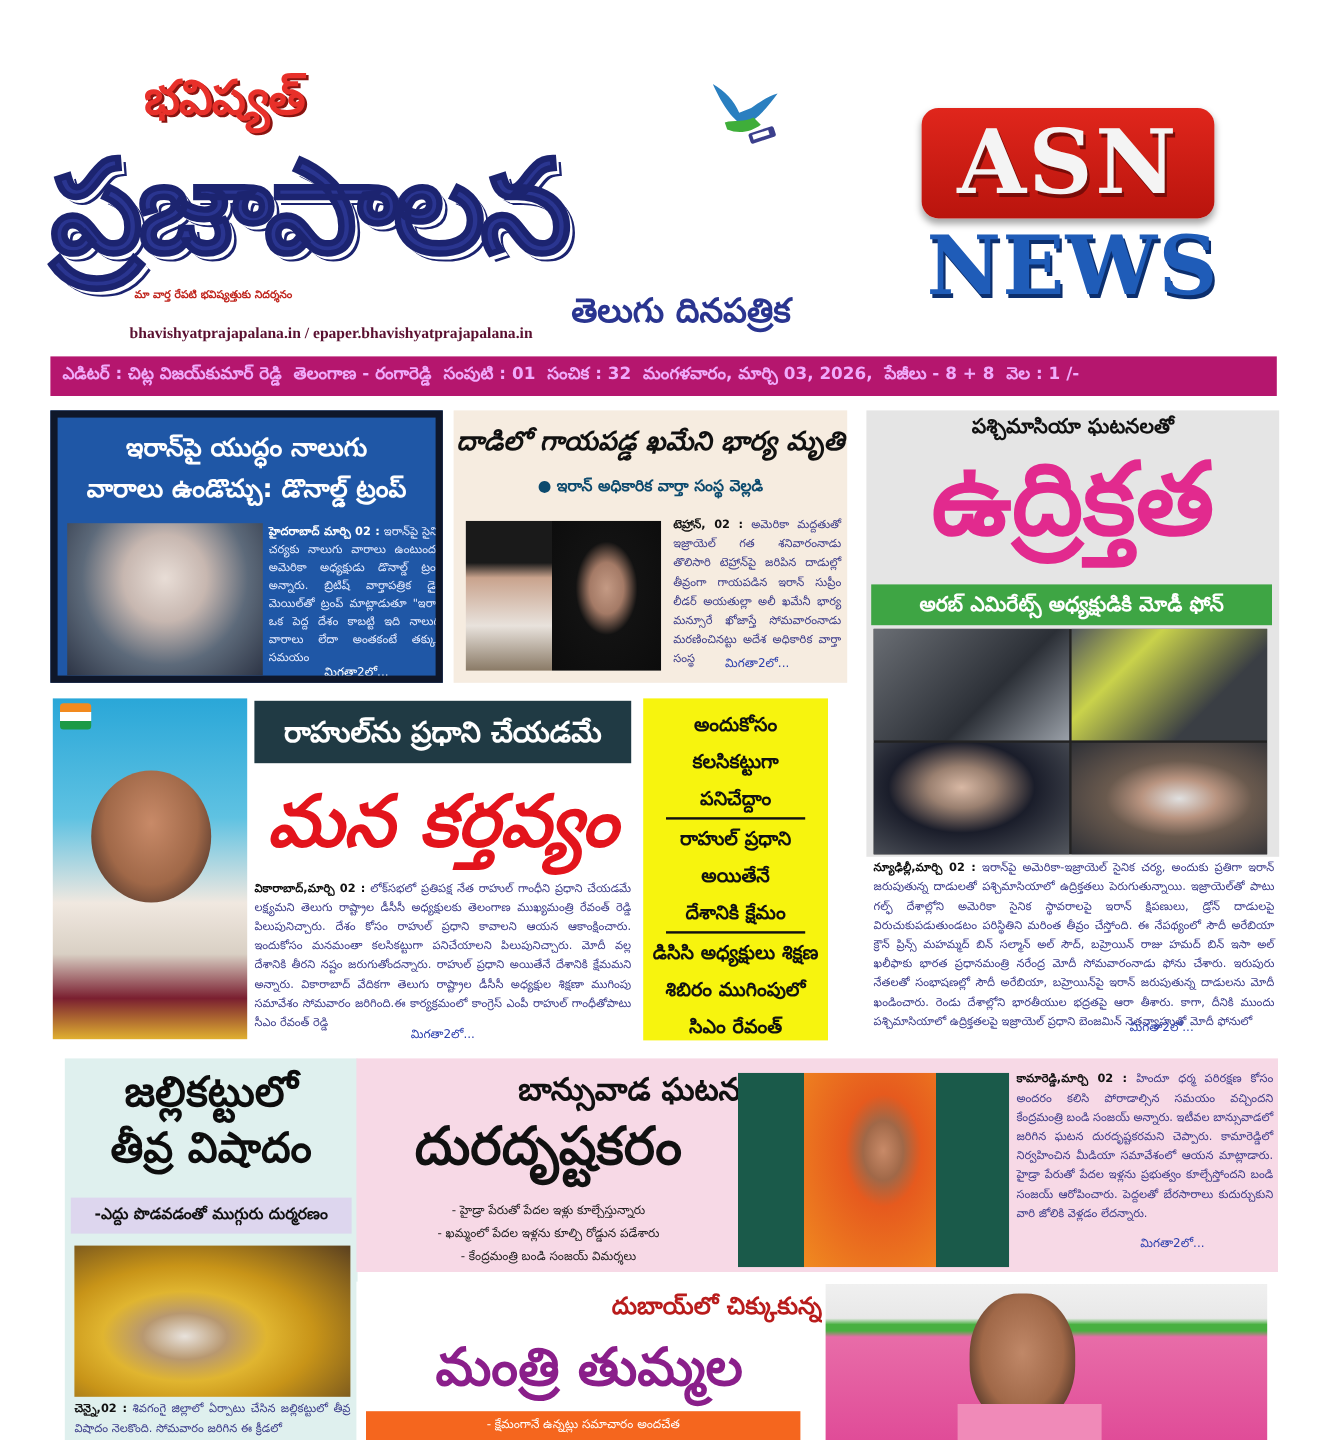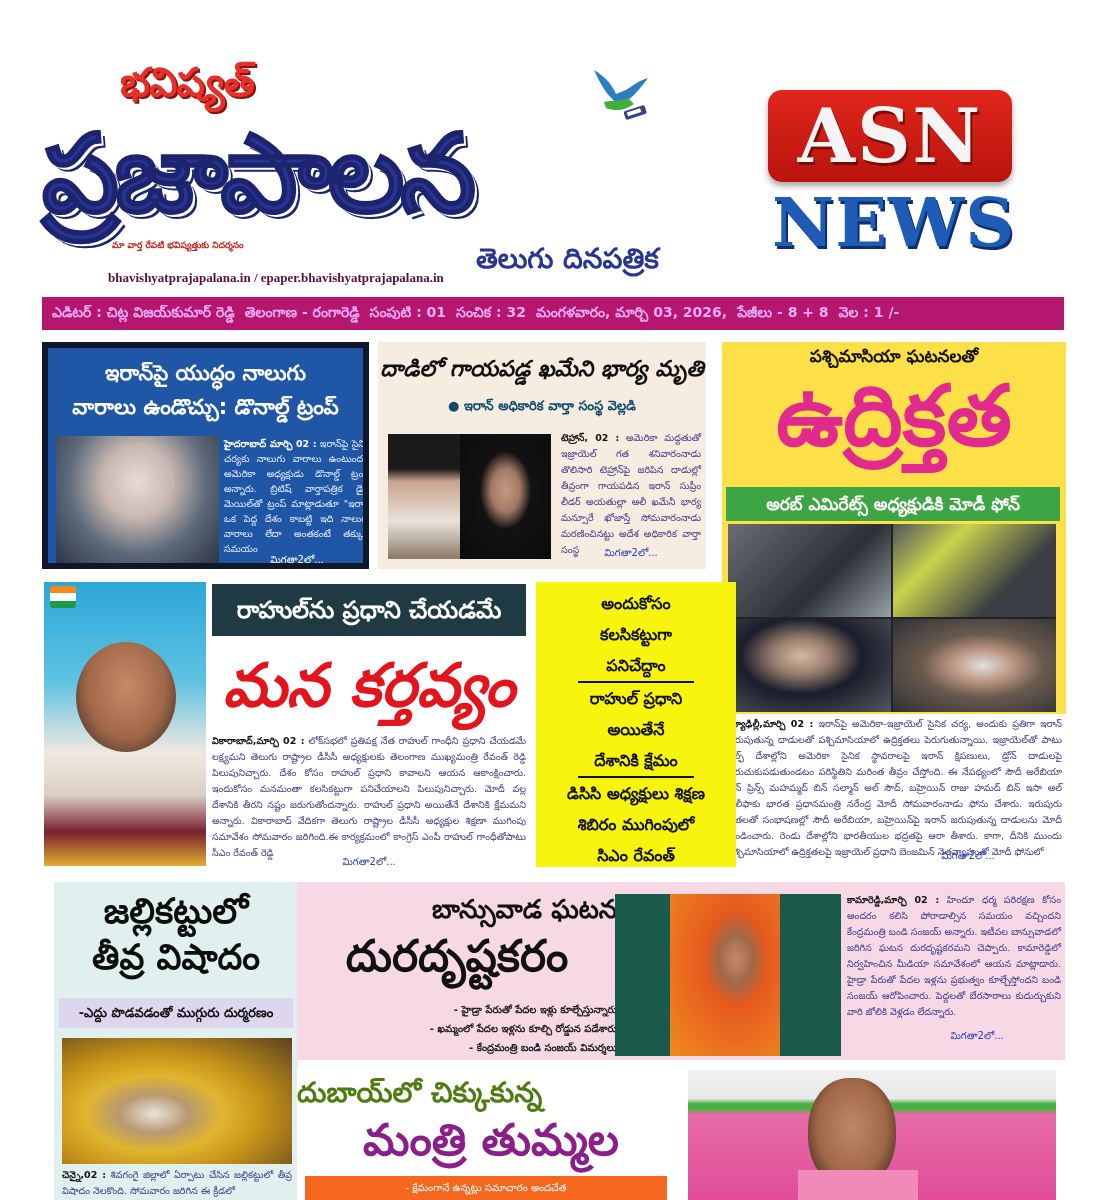--- a/index.html
+++ b/index.html
@@ -54,21 +54,21 @@
   .s2 { left: 378px; top: 342px; width: 328px; height: 227px; background: #f6ece0; }
   .s2 .hl { position: absolute; left: 0; top: 14px; width: 100%; text-align: center; font-size: 22px; font-weight: bold; font-style: italic; color: #111; }
   .s2 .sub { position: absolute; left: 0; top: 56px; width: 100%; text-align: center; font-size: 13px; font-weight: bold; color: #0c4a6e; }
   .s2 .photo { left: 10px; top: 92px; width: 163px; height: 125px; display: flex; }
   .s2 .p1 { width: 72px; height: 100%; background: linear-gradient(180deg,#1a1a1a 0%,#1a1a1a 28%,#c9a38d 38%,#e8e2dc 70%,#8a7a66 100%); }
   .s2 .p2 { flex: 1; background: radial-gradient(ellipse at 50% 45%, #c49a84 0%, #a47a66 22%, #121212 40%, #0c0c0c 100%); }
   .s2 .txt { position: absolute; left: 183px; top: 88px; width: 140px; }
   .s2 .more { position: absolute; left: 183px; top: 205px; width: 140px; }
 
   
-  .s3 { left: 722px; top: 342px; width: 344px; height: 372px; background: #fde047; }
+  .s3 { left: 722px; top: 342px; width: 344px; height: 372px; background: #e5e5e5; }
   .s3 .kicker { position: absolute; left: 0; top: 4px; width: 100%; text-align: center; font-size: 17px; font-weight: bold; color: #111; }
   .s3 .big { position: absolute; left: 0; top: 28px; width: 100%; text-align: center; font-size: 84px; font-weight: bold; color: #e22a8e; line-height: 1.1; }
   .s3 .green { position: absolute; left: 4px; top: 145px; width: 334px; height: 34px; background: #3ea544; color: #fff;
     font-size: 17px; font-weight: bold; text-align: center; line-height: 34px; }
   .s3 .photo { left: 6px; top: 182px; width: 328px; height: 188px; display: grid; grid-template-columns: 1fr 1fr; grid-template-rows: 1fr 1fr; gap: 2px; background: #222; }
   .s3 .q1 { background: linear-gradient(135deg,#6a6e74,#2b2f36 60%,#9aa0a8); }
   .s3 .q2 { background: linear-gradient(135deg,#50555c,#c9d24b 30%,#3a3e44 70%); }
   .s3 .q3 { background: radial-gradient(ellipse at 45% 40%, #d8b8a4 0%, #9a8070 22%, #1a1d2a 48%, #53575e 100%); }
   .s3 .q4 { background: radial-gradient(ellipse at 55% 50%, #e0e0e0 0%, #b99480 25%, #6a5a4e 48%, #2e3036 100%); }
   .s3-text { position: absolute; left: 728px; top: 716px; width: 334px; }
@@ -81,47 +81,47 @@
     background: radial-gradient(ellipse at 50% 40%, #c88a68 0%, #a06848 55%, #2c2020 100%); }
   .s4-photo .logo { position: absolute; left: 6px; top: 4px; width: 26px; height: 22px; border-radius: 3px;
     background: linear-gradient(180deg,#f28a1e 0 33%,#ffffff 33% 66%,#1c9a46 66%); }
   .s4-hl { left: 212px; top: 584px; width: 314px; height: 52px; background: #203a44; color: #fff; font-size: 24px; font-weight: bold;
     text-align: center; line-height: 52px; }
   .s4-big { left: 212px; top: 640px; width: 314px; height: 90px; text-align: center; color: #e3141c; font-size: 60px; font-weight: bold; font-style: italic; line-height: 90px; }
   .s4-text { position: absolute; left: 212px; top: 733px; width: 314px; }
   .s4-more { position: absolute; left: 212px; top: 856px; width: 314px; }
 
   
-  .s5 { left: 536px; top: 582px; width: 200px; height: 285px; background: #f7f40e; padding-top: 6px; }
+  .s5 { left: 536px; top: 582px; width: 154px; height: 285px; background: #f7f40e; padding-top: 6px; }
   .s5 .line { text-align: center; font-size: 16px; font-weight: bold; color: #111; line-height: 31px; }
   .s5 .rule { width: 116px; height: 2px; background: #111; margin: 0 auto; }
 
   
   .s6 { left: 54px; top: 882px; width: 244px; height: 318px; background: #dff0ee; }
   .s6 .hl { position: absolute; left: 0; top: 6px; width: 100%; text-align: center; font-size: 35px; font-weight: 900; color: #0d0d0d; line-height: 46px; }
   .s6 .sub { position: absolute; left: 5px; top: 116px; width: 234px; height: 30px; background: #ddd6ee; font-size: 13px; font-weight: bold; line-height: 30px; text-align: center; }
   .s6 .photo { left: 8px; top: 156px; width: 230px; height: 126px;
     background: radial-gradient(ellipse at 40% 60%, #e8e2dc 0%, #b89870 18%, #e0b530 35%, #c89418 55%, #5a4020 100%); }
   .s6 .txt { position: absolute; left: 8px; top: 285px; width: 230px; line-height: 16px; }
 
   
   .s7 { left: 297px; top: 882px; width: 768px; height: 178px; background: #f7d9e6; }
   .s7 .hl1 { position: absolute; left: 0; top: 12px; width: 320px; text-align: right; font-size: 26px; font-weight: 900; color: #111; }
   .s7 .hl2 { position: absolute; left: 0; top: 48px; width: 320px; text-align: center; font-size: 44px; font-weight: 900; color: #111; }
-  .s7 .bullets { position: absolute; left: 0; top: 118px; width: 320px; text-align: right; font-size: 10px; font-weight: bold; line-height: 19px; color: #222; }
+  .s7 .bullets { position: absolute; left: 0; top: 118px; width: 320px; text-align: center; font-size: 10px; font-weight: normal; line-height: 19px; color: #222; }
   .s7 .photo { left: 318px; top: 12px; width: 226px; height: 162px; display: flex; }
   .s7 .c1 { width: 55px; background: #1a5a4a; }
   .s7 .c2 { width: 110px; background: radial-gradient(ellipse at 60% 40%, #c88a68 0%, #a06848 18%, #e65a1e 34%, #f08a20 100%); }
   .s7 .c3 { flex: 1; background: #1a5a4a; }
   .s7 .txt { position: absolute; left: 550px; top: 10px; width: 214px; }
   .s7 .more { position: absolute; left: 640px; top: 148px; width: 80px; }
 
   
   .s8 { left: 297px; top: 1068px; width: 388px; height: 132px; background: #fff; }
-  .s8 .hl1 { position: absolute; left: 0; top: 8px; width: 100%; text-align: left; font-size: 28px; font-weight: 900; color: #4d7c0f; }
+  .s8 .hl1 { position: absolute; left: 0; top: 8px; width: 100%; text-align: right; font-size: 20px; font-weight: 900; color: #b91c1c; }
   .s8 .hl2 { position: absolute; left: 0; top: 46px; width: 100%; text-align: center; font-size: 44px; font-weight: 900; color: #8a1e8a; }
   .s8 .bar { position: absolute; left: 8px; top: 108px; width: 362px; height: 24px; background: #f5661e; color: #fff; font-size: 10px;
     text-align: center; line-height: 24px; }
 
   
   .s9-photo { left: 688px; top: 1070px; width: 368px; height: 130px;
     background: linear-gradient(180deg, #f0f0f0 0%, #e8e8e8 22%, #48b040 26%, #48b040 30%, #e86ca8 34%, #e04c98 100%); }
   .s9-photo .face { position: absolute; left: 120px; top: 8px; width: 88px; height: 110px; border-radius: 46%;
     background: radial-gradient(ellipse at 50% 45%, #c08868 0%, #a06848 55%, #1a1412 100%); }
   .s9-photo .shawl { position: absolute; left: 110px; top: 100px; width: 120px; height: 30px; background: #f08ab8; }

